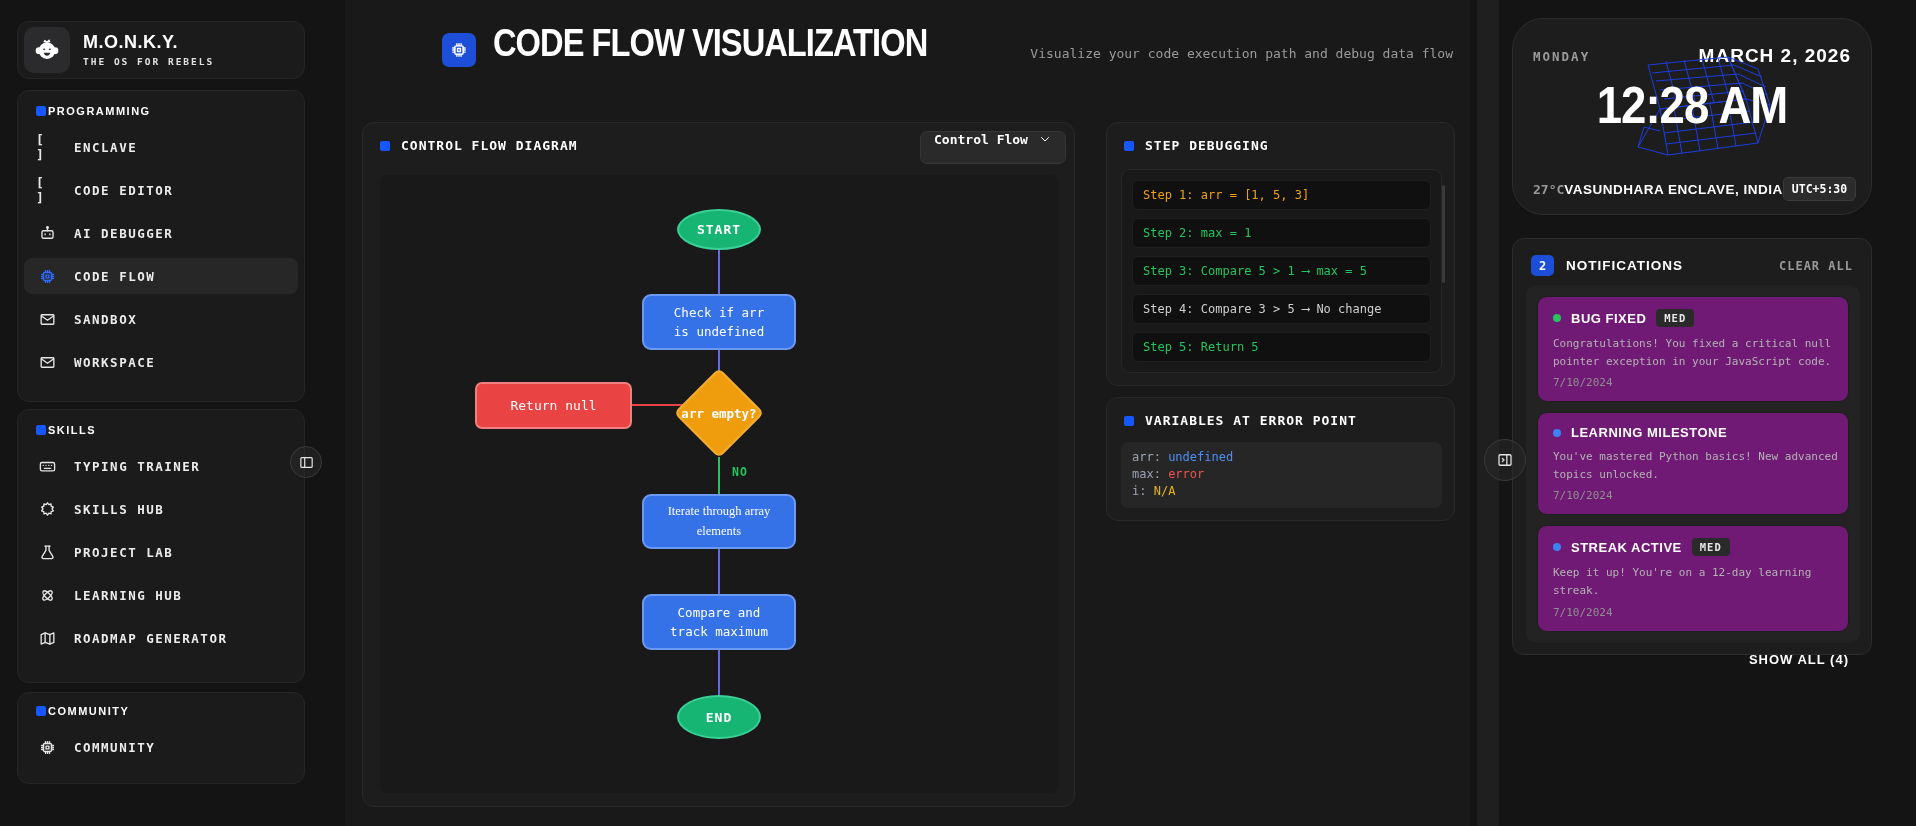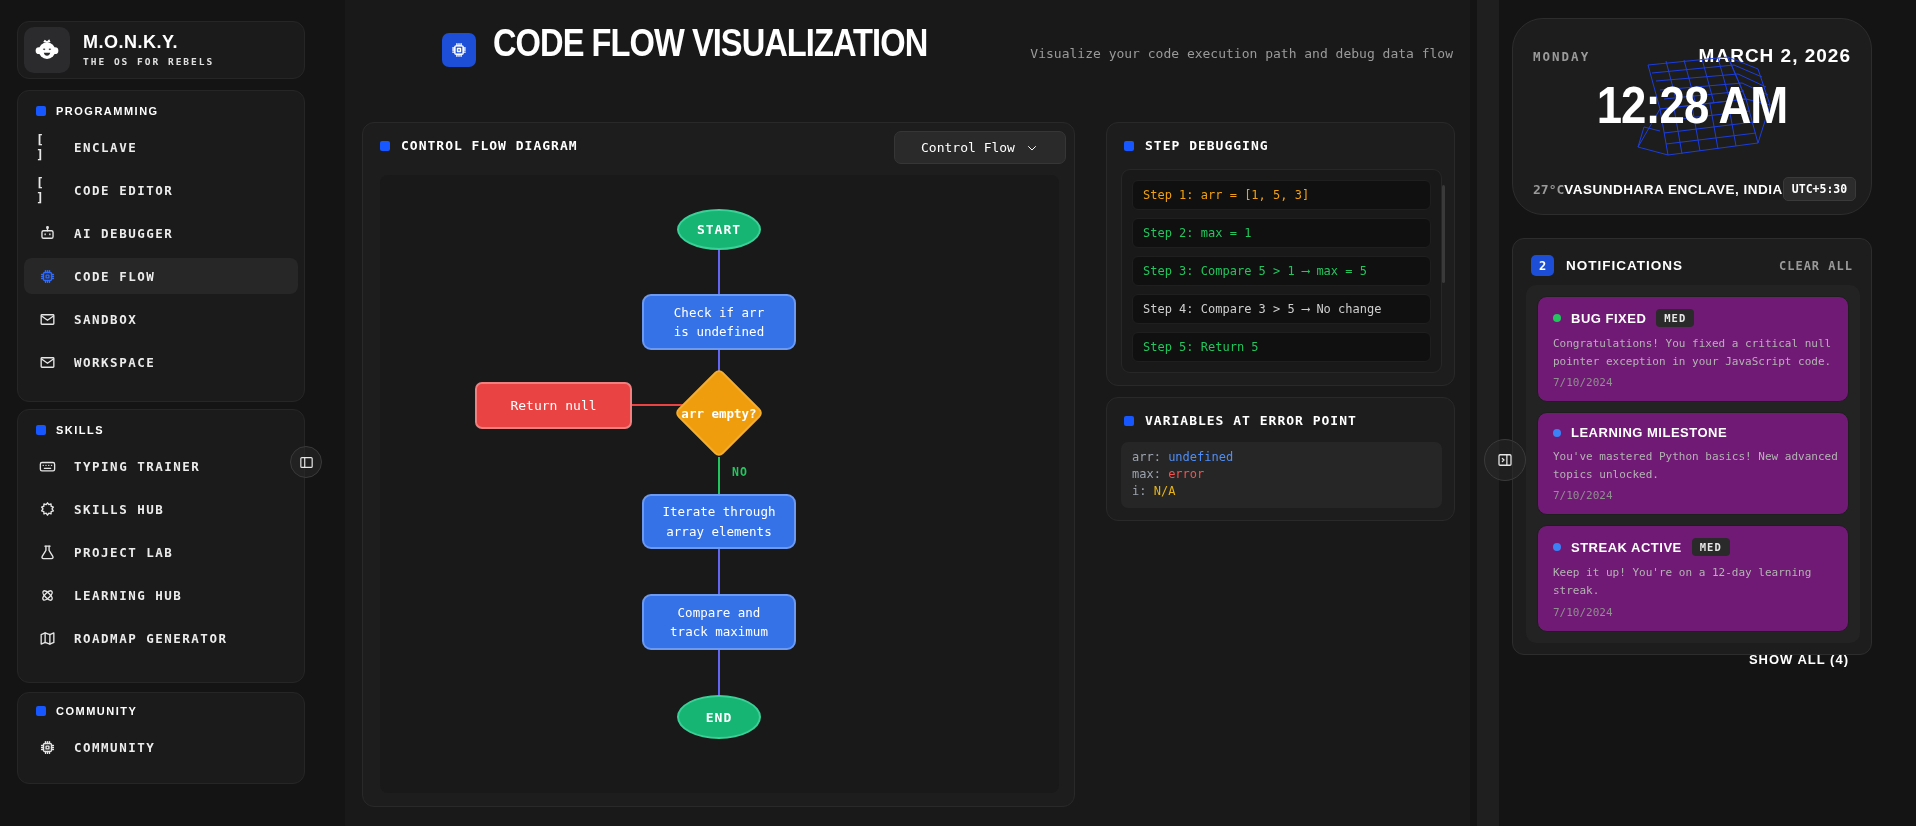--- a/index.html
+++ b/index.html
@@ -13,21 +13,21 @@
   .display { font-family:"Liberation Sans","DejaVu Sans",sans-serif; font-weight:900; }
 
   
   .card { position:absolute; left:17px; width:288px; background:#1b1b1b; border:1px solid #262626; border-radius:12px; }
   .logo-card { top:21px; height:58px; display:flex; align-items:center; padding:6px 14px 6px 6px; }
   .logo-box { width:46px; height:46px; background:#2b2b2e; border-radius:10px; display:flex; align-items:center; justify-content:center; flex:0 0 auto; }
   .logo-text { margin-left:13px; }
   .logo-title { font-size:18px; letter-spacing:.5px; color:#fff; line-height:1.1; }
   .logo-tag { font-size:9.5px; letter-spacing:2px; color:#e0e0e0; margin-top:3px; font-weight:bold; }
   .nav-card { padding:14px 6px; }
-  .nav-label { display:flex; align-items:center; gap:10px; padding-left:12px; margin-bottom:12px; }
+  .nav-label { display:flex; align-items:center; gap:2px; padding-left:12px; margin-bottom:12px; }
   .blue-sq { width:10px; height:10px; background:#1657ff; border-radius:2px; flex:0 0 auto; }
   .nav-label span { font-family:"Liberation Sans",sans-serif; font-weight:900; font-size:11px; letter-spacing:1.5px; color:#fff; }
   .nav-item { display:flex; align-items:center; gap:16px; height:36px; padding-left:12px; border-radius:8px; margin-bottom:7px; cursor:pointer; }
   .nav-item:last-child { margin-bottom:0; }
   .nav-item.active { background:#272727; }
   .nav-item .nicon { width:22px; display:flex; align-items:center; justify-content:center; flex:0 0 auto; }
   .nav-item .nicon svg { stroke:#e6e6e6; }
   .nav-item.active .nicon svg { stroke:#2f6bff; }
   .nav-item .nlabel { font-size:12.5px; font-weight:bold; letter-spacing:1.5px; color:#ececec; }
   .bracket-ic { font-size:13px; font-weight:bold; color:#e6e6e6; letter-spacing:1px; }
@@ -40,22 +40,22 @@
   .main-region { position:absolute; left:345px; top:0; width:1125px; height:826px; background:#191919; }
   .hdr-icon { position:absolute; left:97px; top:33px; width:34px; height:34px; background:#1d4ed8; border-radius:7px; display:flex; align-items:center; justify-content:center; }
   .hdr-title { position:absolute; left:148px; top:24px; font-size:34px; letter-spacing:-1px; color:#fff; transform:scale(.96,1.12); transform-origin:left center; white-space:nowrap; }
   .hdr-sub { position:absolute; right:17px; top:46px; font-size:13px; color:#9a9a9a; white-space:nowrap; }
 
   .panel { position:absolute; background:#1d1d1d; border:1px solid #292929; border-radius:12px; }
   .panel-hd { display:flex; align-items:center; gap:11px; padding:15px 16px 0 17px; }
   .panel-hd .ttl { font-size:13px; font-weight:bold; letter-spacing:1px; color:#fff; white-space:nowrap; }
 
   
-  .dd-btn { position:absolute; right:8px; top:8px; width:172px; height:33px; background:#2a2a2a; border:1px solid #363636; border-radius:7px;
-            display:flex; align-items:center; justify-content:center; gap:10px; cursor:pointer; }
+  .dd-btn { position:absolute; right:8px; top:8px; width:146px; height:33px; background:#2a2a2a; border:1px solid #363636; border-radius:7px;
+            display:flex; align-items:flex-start; justify-content:center; gap:10px; cursor:pointer;font-weight:bold; }
   .dd-btn span { font-size:13px; color:#fff; }
   .canvas { position:absolute; left:17px; top:52px; width:679px; height:618px; background:#191919; border-radius:8px; }
   .node { position:absolute; display:flex; align-items:center; justify-content:center; text-align:center; color:#fff; cursor:pointer; }
   .n-ellipse { background:#17b573; border:2px solid #3bd097; border-radius:50%; font-weight:bold; font-size:13px; letter-spacing:1px; }
   .n-box { background:#3572e8; border:2px solid #6c99f2; border-radius:9px; font-size:12.5px; line-height:1.55; }
   .n-red { background:#e94343; border:2px solid #f07f7f; border-radius:7px; font-size:13px; }
   .diamond { position:absolute; width:64px; height:64px; background:#f09d0d; border:2px solid #f3ae31; transform:rotate(45deg); border-radius:6px; cursor:pointer; }
   .diamond-lbl { position:absolute; width:180px; text-align:center; font-size:12.5px; font-weight:bold; color:#fff; pointer-events:none; }
   .conn { position:absolute; }
   .no-lbl { position:absolute; font-size:11.5px; font-weight:bold; color:#22c55e; letter-spacing:1px; }
@@ -339,21 +339,21 @@
         <div class="no-lbl" style="left:352px; top:290px;">NO</div>
 
         <div class="node n-ellipse" style="left:297px; top:34px; width:84px; height:41px;">START</div>
         <div class="node n-box" style="left:262px; top:119px; width:154px; height:56px;">
           <span style="width:97px;">Check if arr is undefined</span>
         </div>
         <div class="diamond" style="left:307px; top:206px;"></div>
         <div class="diamond-lbl" style="left:249px; top:231px;">arr empty?</div>
         <div class="node n-red" style="left:95px; top:207px; width:157px; height:47px;">Return null</div>
         <div class="node n-box" style="left:262px; top:319px; width:154px; height:55px;">
-          <span style="width:117px;">Iterate through array elements</span>
+          <span style="width:117px;font-family:Liberation Serif, serif;">Iterate through array elements</span>
         </div>
         <div class="node n-box" style="left:262px; top:419px; width:154px; height:56px;">
           <span style="width:102px;">Compare and track maximum</span>
         </div>
         <div class="node n-ellipse" style="left:297px; top:520px; width:84px; height:44px;">END</div>
       </div>
     </div>
 
     <div class="panel" style="left:761px; top:122px; width:349px; height:264px;">
       <div class="panel-hd">

